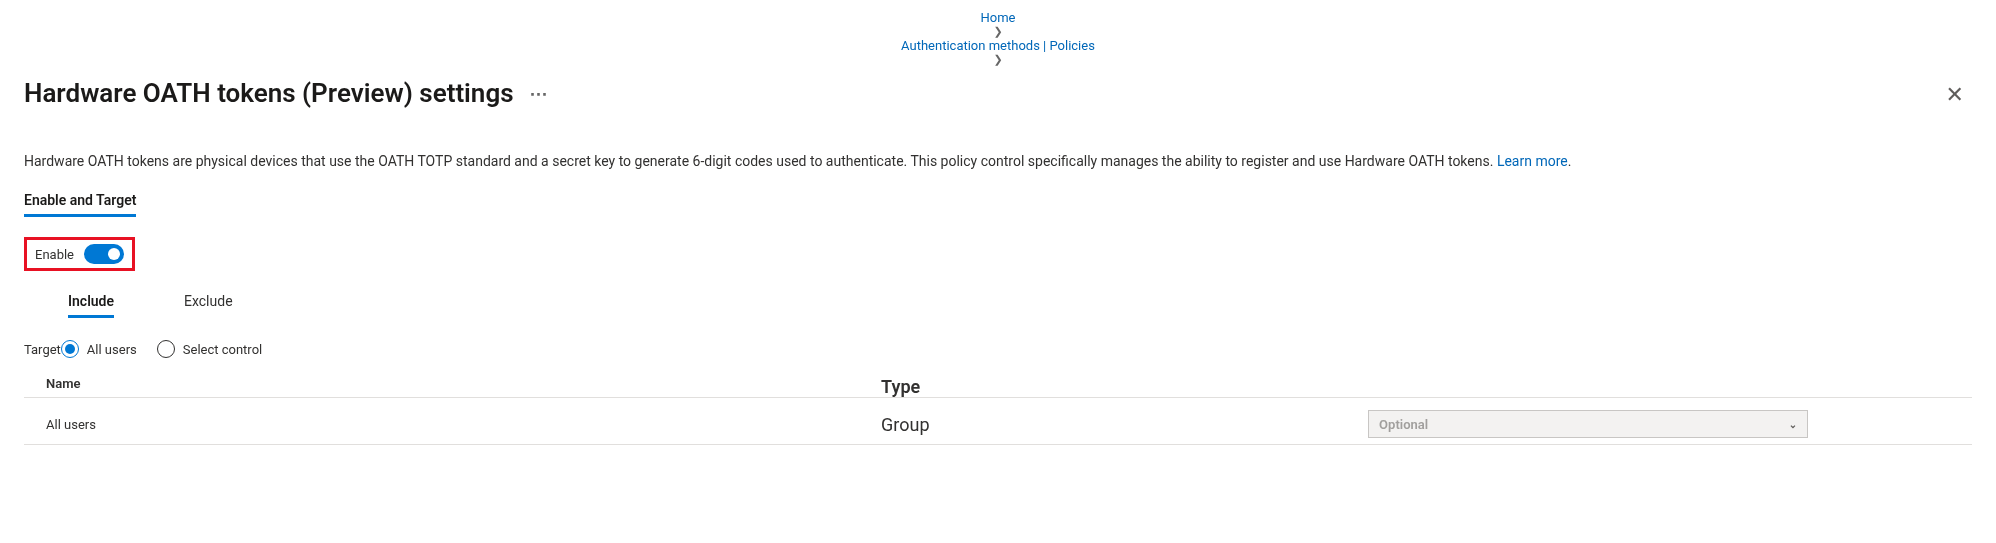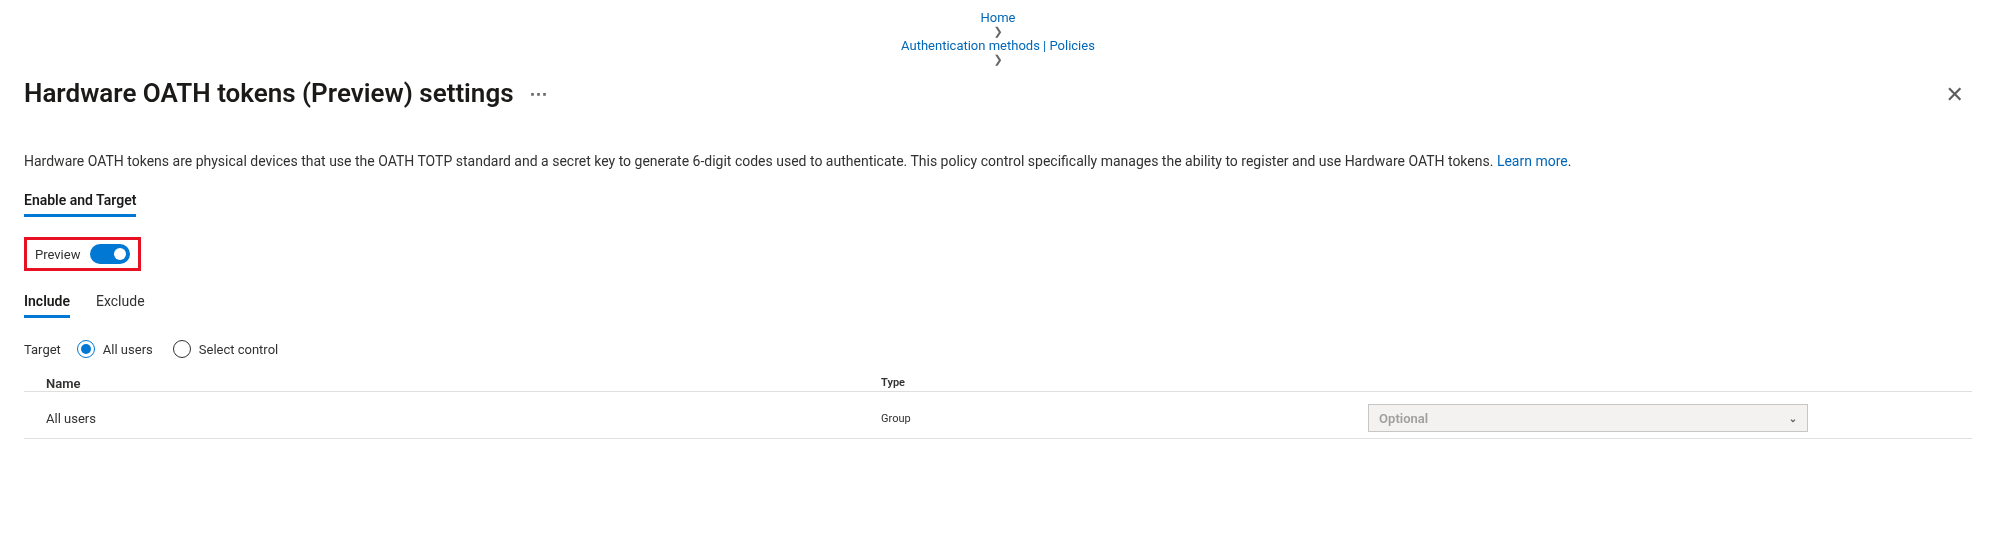--- a/index.html
+++ b/index.html
@@ -110,32 +110,32 @@
       display: flex;
       gap: 26px;
       margin-bottom: 22px;
     }
     .tab {
       font-size: 14px;
       font-weight: 600;
       color: #1b1a19;
       padding-bottom: 6px;
       cursor: pointer;
+      margin-left: 44px;
     }
     .tab.active {
       border-bottom: 3px solid #0078d4;
     }
     .tab:not(.active) {
       font-weight: 400;
       color: #323130;
     }
     .target-row {
       display: flex;
       align-items: center;
-      gap: 16px;
       margin-bottom: 18px;
       font-size: 13px;
     }
     .radio-group {
       display: flex;
       align-items: center;
       gap: 20px;
     }
     .radio-option {
       display: flex;
@@ -173,21 +173,21 @@
       margin-bottom: 6px;
     }
     .col-name {
       flex: 0 0 44%;
       padding-left: 22px;
       font-size: 13px;
       font-weight: 600;
     }
     .col-type {
       flex: 0 0 25%;
-      font-size: 11px;
+      font-size: 18px;
       font-weight: 600;
     }
     .col-reg {
       flex: 1;
       font-size: 13px;
       font-weight: 600;
     }
     .table-row {
       display: flex;
       align-items: center;
@@ -241,21 +241,21 @@
 <p class="description">
   <span>Hardware OATH tokens are physical devices that use the OATH TOTP standard and a secret key to generate 6-digit codes used to authenticate. This policy control specifically manages the ability to register and use Hardware OATH tokens. </span>
   <a href="#">Learn more</a><span>.</span>
 </p>
 
 <div>
   <span class="section-title">Enable and Target</span>
 </div>
 
 <div class="enable-row">
-  <span class="enable-label">Preview</span>
+  <span class="enable-label">Enable</span>
   <div class="toggle"></div>
 </div>
 
 <div class="tabs">
   <div class="tab active">Include</div>
   <div class="tab">Exclude</div>
 </div>
 
 <div class="target-row">
   <span>Target</span>

